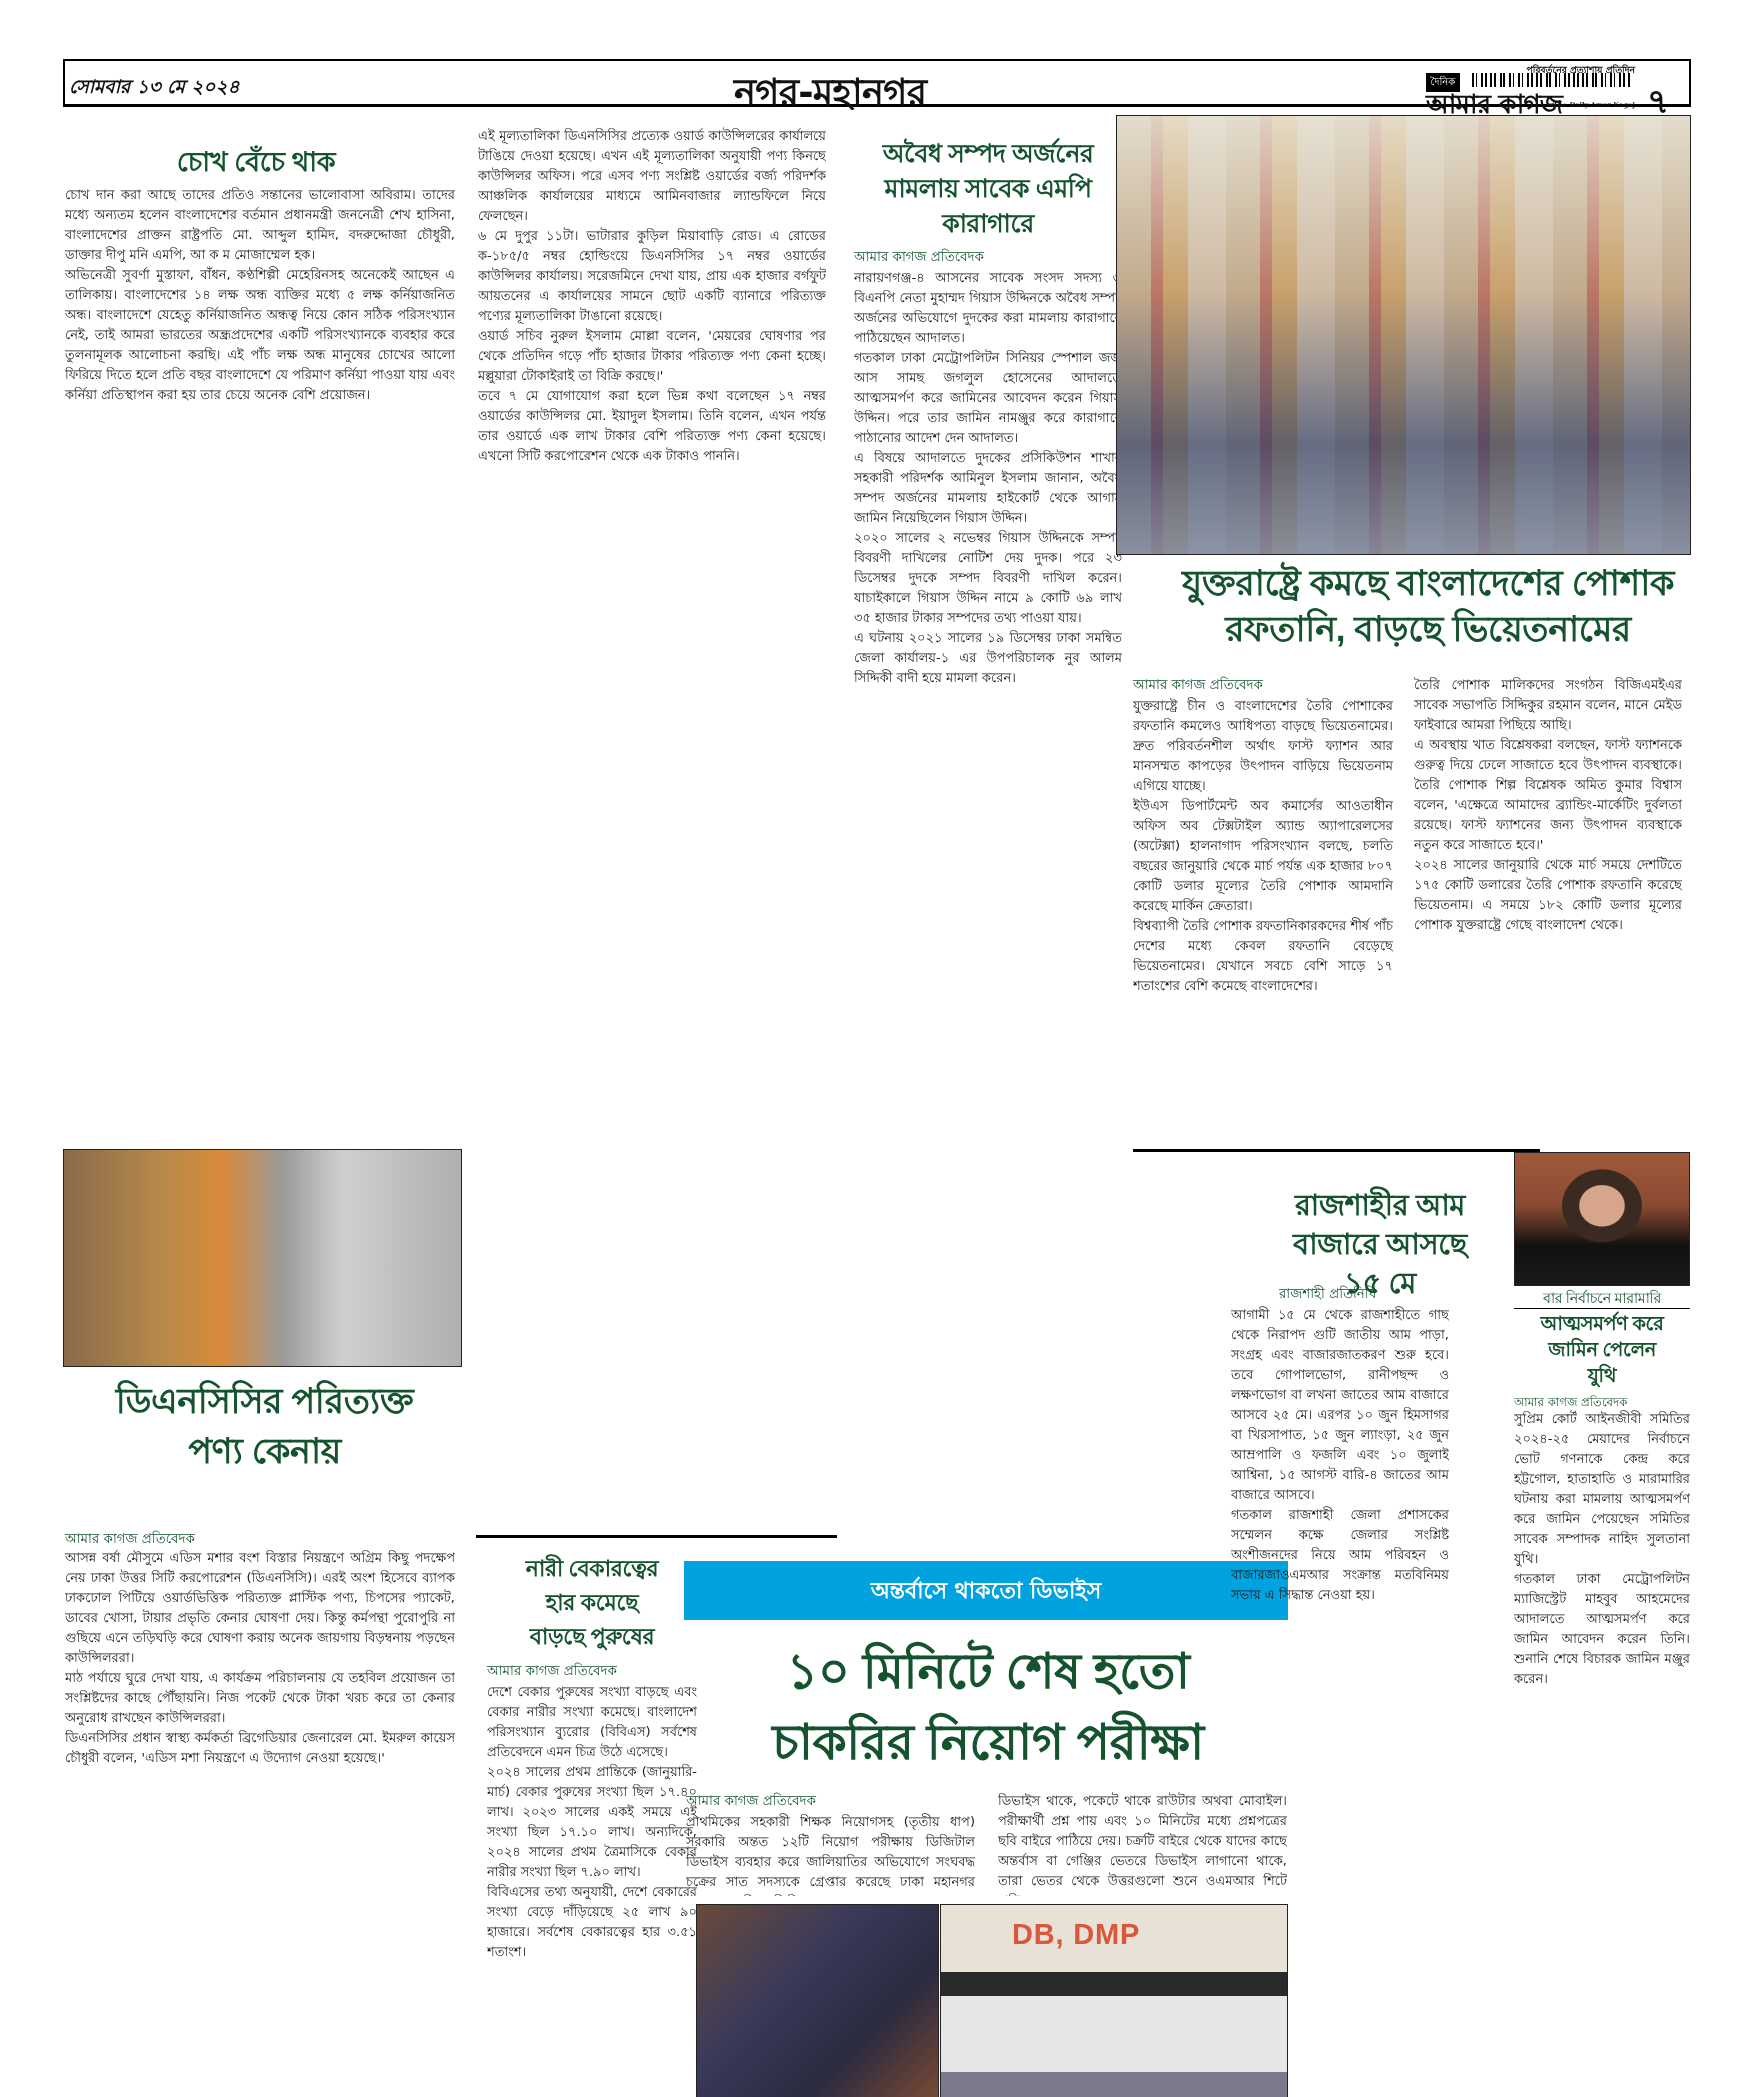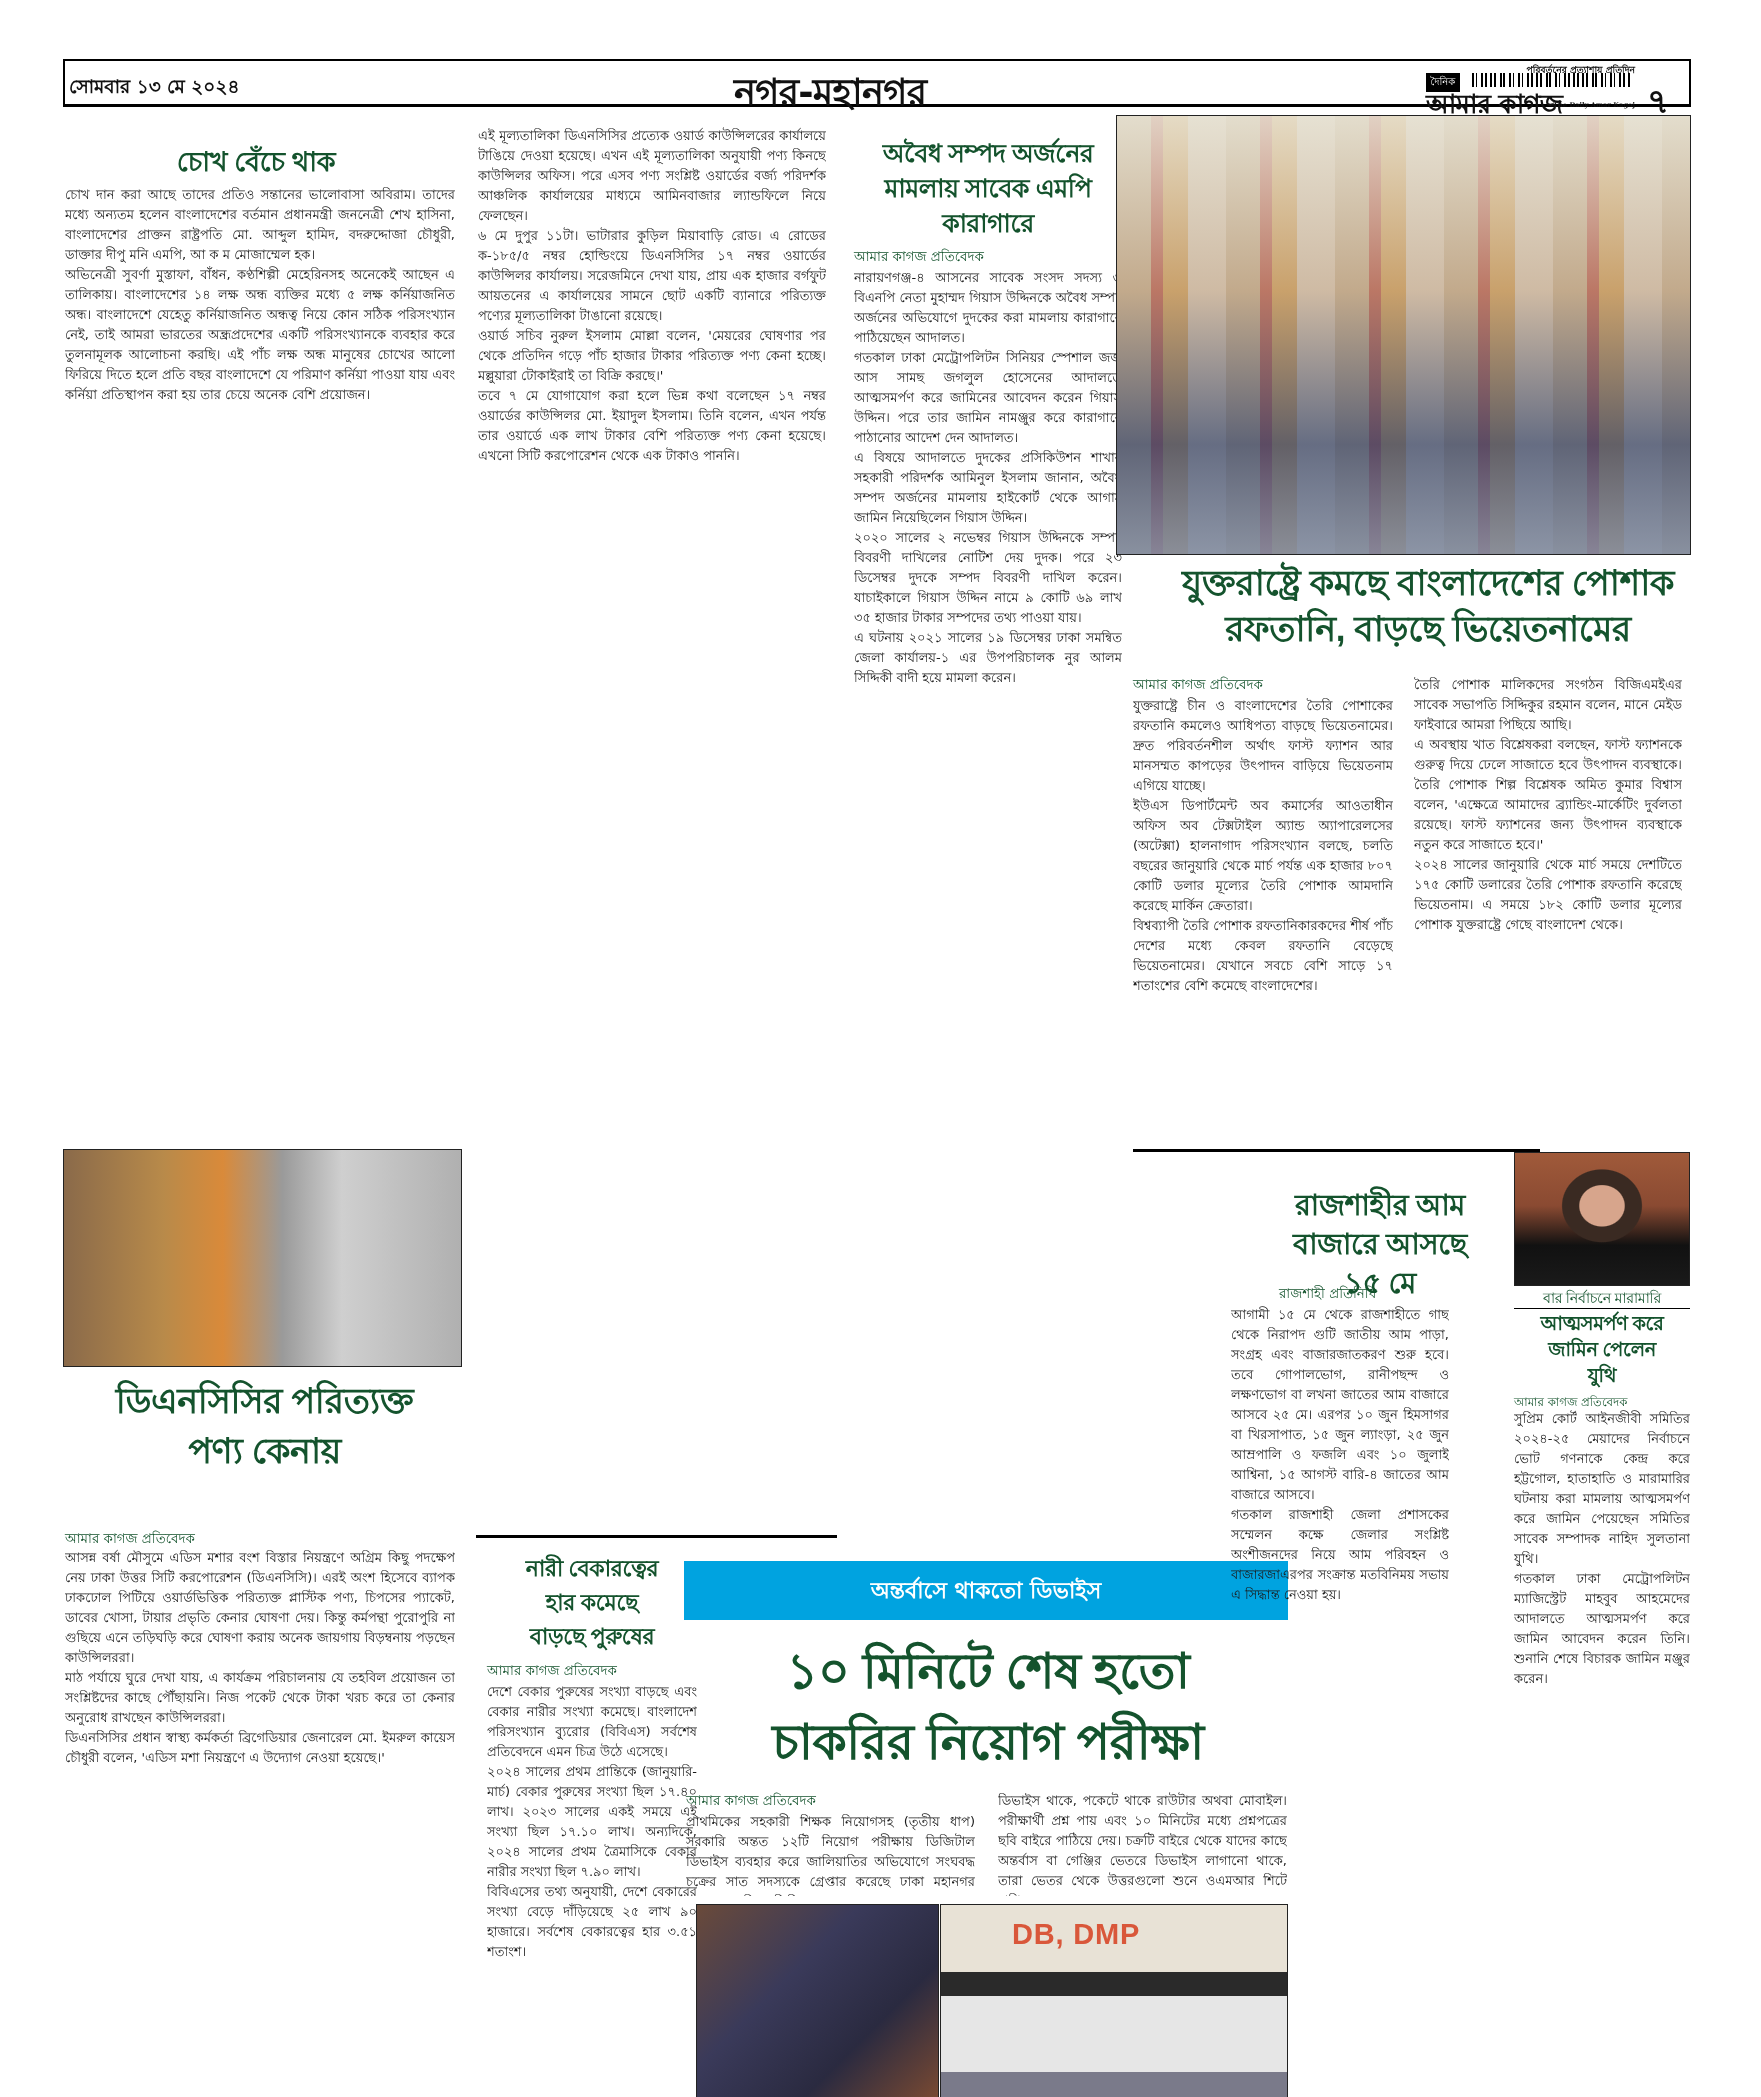--- a/index.html
+++ b/index.html
@@ -6,21 +6,21 @@
   html, body { width: 1762px; height: 2706px; background: #fff; overflow: hidden; }
   body { font-family: "DejaVu Sans", sans-serif; color: #111; position: relative; }
 
   .abs { position: absolute; }
   .body-text { font-size: 13px; line-height: 20px; text-align: justify; color: #1a1a1a; }
   .byline { font-size: 13.4px; line-height: 19.3px; color: #14532d; }
   .hl { font-family: Liberation Sans, sans-serif; text-align: center; color: #14532d; font-weight: 700; letter-spacing: -0.4px; }
   .rule { position: absolute; background: #000; }
   .photo { position: absolute; border: 1.7px solid #222; overflow: hidden; }
   .mast-box { position: absolute; left: 63px; top: 59px; width: 1628px; height: 48px; border: 2.5px solid #000; border-bottom-width: 3.4px; }
-  .mast-date { left: 69px; top: 73px; font-size: 18.5px; font-weight: 700; }
+  .mast-date { left: 69px; top: 73px; font-size: 18.5px; font-weight: 700; font-style: italic; }
   .mast-section { left: 734px; top: 63px; font-size: 37px; font-weight: 900; letter-spacing: -0.8px; }
   .logo-wrap { left: 1426px; top: 63px; width: 243px; height: 46px; }
   .logo-tagline { position: absolute; right: 34px; top: 0; font-size: 9.2px; font-weight: 700; }
   .logo-dainik { position: absolute; left: 0; top: 10px; background:#000; color:#fff; font-size: 10px; padding: 0.8px 4.2px; }
   .logo-skyline { position: absolute; left: 46px; top: 10px; width: 159px; height: 14.3px;
      background: repeating-linear-gradient(90deg,#000 0 2.1px,#fff 2.1px 3.8px,#000 3.8px 5.5px,#fff 5.5px 9.2px); }
   .logo-name { position: absolute; left: 0; top: 21px; font-size: 26px; font-weight: 900; letter-spacing: -0.8px; }
   .logo-en { position: absolute; right: 34px; top: 38px; font-size: 6.7px; font-weight: 700; font-family: "DejaVu Serif", serif; }
   .page-num { position: absolute; right: 0; top: 11.7px; font-size: 34px; font-weight: 900; }
 
@@ -158,21 +158,21 @@
 
 <article>
   <h2 class="abs hl" style="left:1229px; top:1162px; width:302px; font-size:29px; line-height:39px;margin-top:24px;">
     <span style="display:block;">রাজশাহীর আম</span>
     <span style="display:block;">বাজারে আসছে</span>
     <span style="display:block;">১৫ মে</span>
   </h2>
   <div class="abs byline" style="left:1231px; top:1284px; width:218px;margin-left:48px;">রাজশাহী প্রতিনিধি</div>
   <div class="abs body-text" style="left:1231px; top:1305px; width:218px; height:852px; overflow:hidden;">
     <p>আগামী ১৫ মে থেকে রাজশাহীতে গাছ থেকে নিরাপদ গুটি জাতীয় আম পাড়া, সংগ্রহ এবং বাজারজাতকরণ শুরু হবে। তবে গোপালভোগ, রানীপছন্দ ও লক্ষণভোগ বা লখনা জাতের আম বাজারে আসবে ২৫ মে। এরপর ১০ জুন হিমসাগর বা খিরসাপাত, ১৫ জুন ল্যাংড়া, ২৫ জুন আম্রপালি ও ফজলি এবং ১০ জুলাই আশ্বিনা, ১৫ আগস্ট বারি-৪ জাতের আম বাজারে আসবে।</p>
-    <p>গতকাল রাজশাহী জেলা প্রশাসকের সম্মেলন কক্ষে জেলার সংশ্লিষ্ট অংশীজনদের নিয়ে আম পরিবহন ও বাজারজাএরপর সংক্রান্ত মতবিনিময় সভায় এ সিদ্ধান্ত নেওয়া হয়।</p>
+    <p>গতকাল রাজশাহী জেলা প্রশাসকের সম্মেলন কক্ষে জেলার সংশ্লিষ্ট অংশীজনদের নিয়ে আম পরিবহন ও বাজারজাওএমআর সংক্রান্ত মতবিনিময় সভায় এ সিদ্ধান্ত নেওয়া হয়।</p>
   </div>
 </article>
 
 <div class="photo ph-woman" style="left:1514px; top:1152px; width:176px; height:134px;"></div>
 <article>
   <div class="abs hl" style="left:1514px; top:1288px; width:176px; font-size:14.3px; line-height:20px; font-weight:400; border-bottom:1.3px solid #000;">বার নির্বাচনে মারামারি</div>
   <h2 class="abs hl" style="left:1514px; top:1311px; width:176px; font-size:19.3px; line-height:26px;">
     <span style="display:block;">আত্মসমর্পণ করে</span>
     <span style="display:block;">জামিন পেলেন</span>
     <span style="display:block;">যুথি</span>

